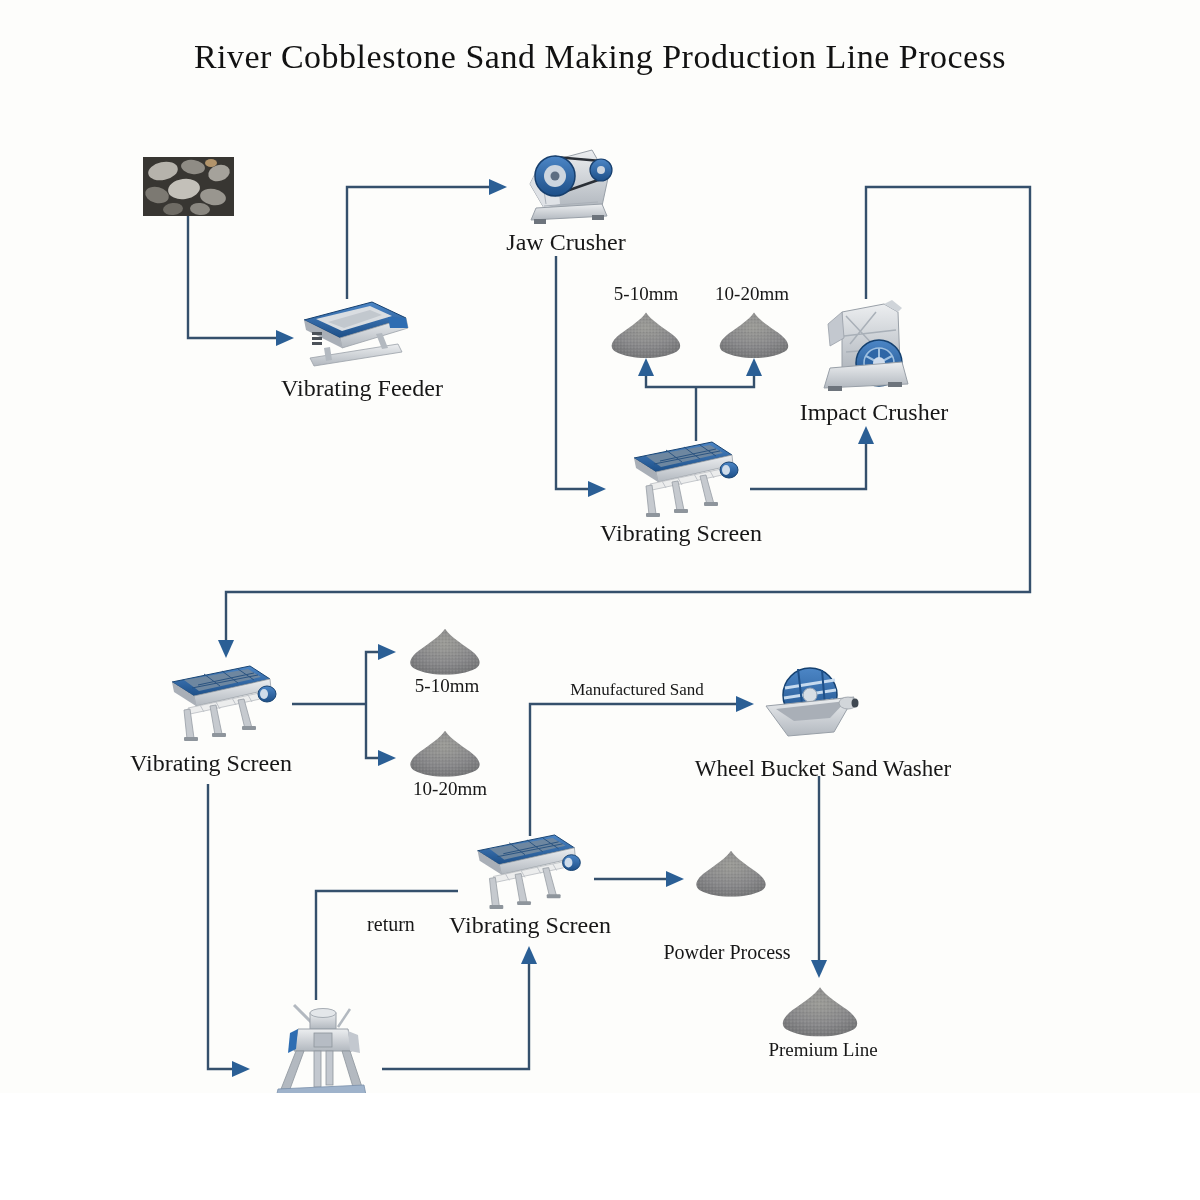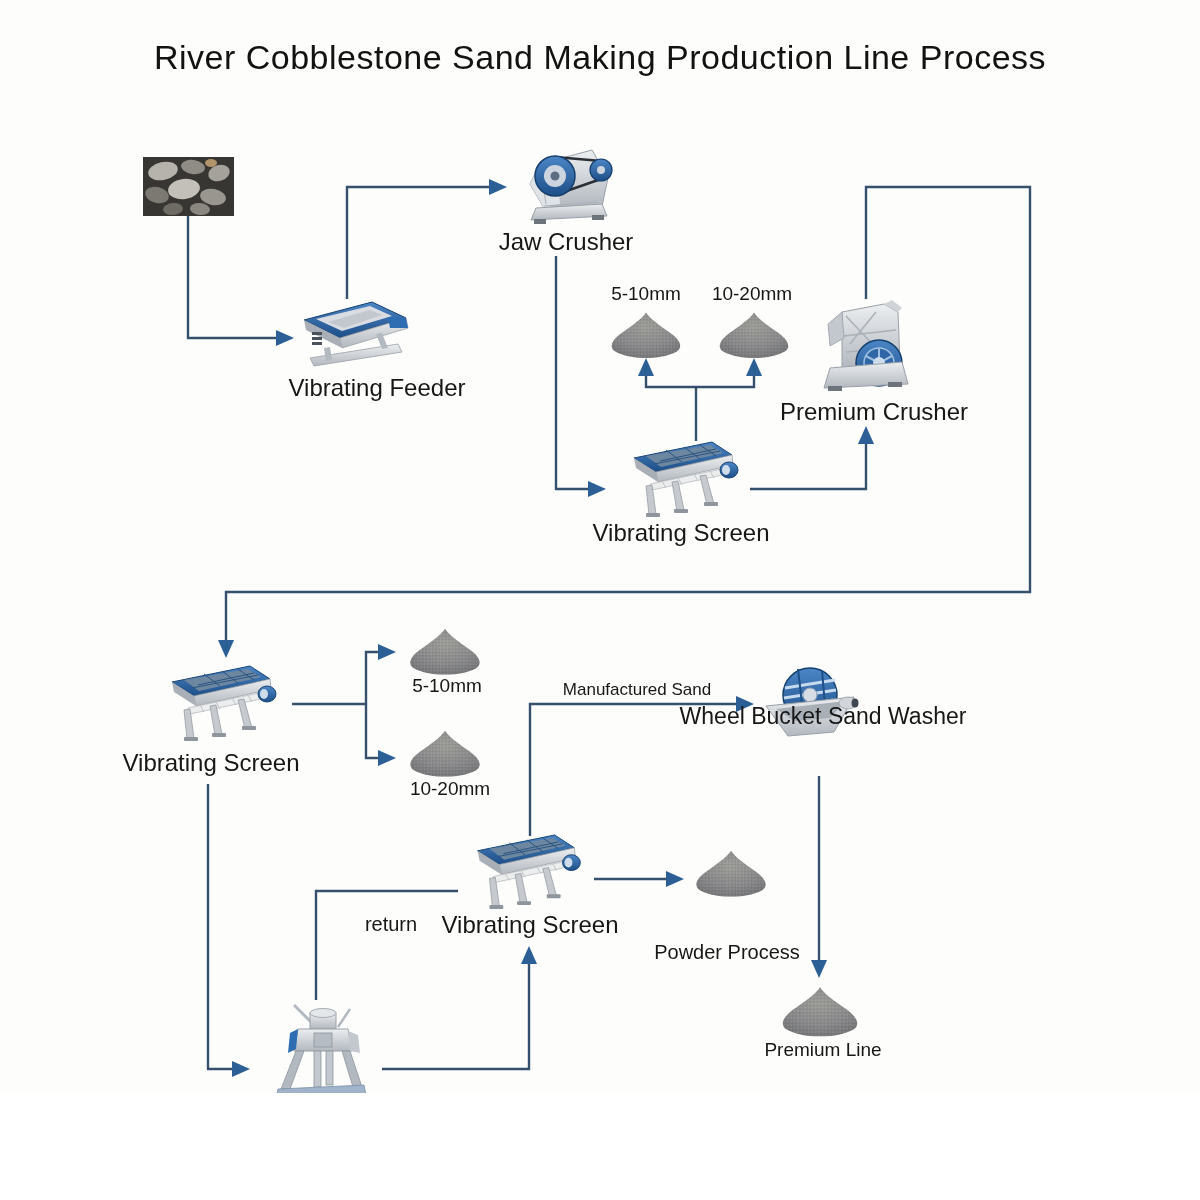--- a/index.html
+++ b/index.html
@@ -1,19 +1,19 @@
 <!DOCTYPE html>
 <html><head>
 <meta charset="utf-8">
 <style>
   html,body{margin:0;padding:0;background:#ffffff;}
   #canvas{
     position:relative;width:1200px;height:1093px;overflow:hidden;
     background:#fdfdfb;
-    font-family:Liberation Sans, sans-serif;
+    font-family:Liberation Serif, serif;
   }
   .title{
     position:absolute;left:600px;top:38px;transform:translateX(-50%);
     margin:0;font-size:34px;font-weight:400;letter-spacing:.5px;
     color:#121212;white-space:nowrap;
   }
   .connectors{position:absolute;left:0;top:0;pointer-events:none;}
   .connectors polyline{fill:none;stroke:#35506c;stroke-width:2.4;}
   .connectors polygon{fill:#2b5f95;stroke:none;}
   .machine,.pile{position:absolute;}
@@ -138,21 +138,21 @@
       <polygon points="6,22 42,40 44,50 8,32" fill="#a9afb7"></polygon>
       <polygon points="90,19 108,20 110,30 92,30" fill="#2e6db2"></polygon>
       <rect x="14" y="34" width="10" height="3" fill="#4c5259"></rect>
       <rect x="14" y="39" width="10" height="3" fill="#4c5259"></rect>
       <rect x="14" y="44" width="10" height="3" fill="#4c5259"></rect>
       <polygon points="12,60 100,46 104,54 16,68" fill="url(#metalA)" stroke="#9aa1a8" stroke-width="0.8"></polygon>
       <polygon points="26,50 32,49 34,62 28,63" fill="#b3b9c0"></polygon>
       <polygon points="78,36 84,35 90,50 84,51" fill="#b3b9c0"></polygon>
     </svg>
   </div>
-  <div class="label" style="left:377px;top:375px">Vibrating Feeder</div>
+  <div class="label" style="left:362px;top:375px">Vibrating Feeder</div>
 
   <div class="machine" style="left:510px;top:144px;width:112px;height:84px">
     <svg viewBox="0 0 112 84">
       <polygon points="30,20 82,6 98,34 92,62 34,64 20,40" fill="url(#metalA)" stroke="#99a0a8" stroke-width="1"></polygon>
       <polygon points="30,20 46,16 50,60 34,64 20,40" fill="#dfe2e6"></polygon>
       <path d="M34,62 L88,58 M30,20 L36,60" stroke="#aab0b8" stroke-width="1" fill="none"></path>
       <path d="M45,13 L91,17 M45,51 L91,35" stroke="#2a2f36" stroke-width="2.5" fill="none"></path>
       <circle cx="45" cy="32" r="20" fill="url(#blueA)" stroke="#173f6d" stroke-width="1.5"></circle>
       <circle cx="45" cy="32" r="11" fill="#ccd5df"></circle>
       <circle cx="45" cy="32" r="4.5" fill="#5d6e82"></circle>
@@ -180,21 +180,21 @@
       <polygon points="66,4 74,0 84,8 80,12" fill="#cfd4d9"></polygon>
       <circle cx="61" cy="63" r="23" fill="url(#blueA)" stroke="#14406f" stroke-width="1.5"></circle>
       <circle cx="61" cy="63" r="15" fill="#2e66a6" stroke="#9fc0e0" stroke-width="1.5"></circle>
       <path d="M61,48 L61,78 M48,56 L74,70 M48,70 L74,56" stroke="#9fc0e0" stroke-width="2" fill="none"></path>
       <circle cx="61" cy="63" r="6" fill="#cfdcec"></circle>
       <polygon points="12,68 84,62 90,84 6,88" fill="url(#metalA)" stroke="#99a0a8" stroke-width="1"></polygon>
       <rect x="10" y="86" width="14" height="5" fill="#6d747c"></rect>
       <rect x="70" y="82" width="14" height="5" fill="#6d747c"></rect>
     </svg>
   </div>
-  <div class="label" style="left:874px;top:399px">Premium Crusher</div>
+  <div class="label" style="left:874px;top:399px">Impact Crusher</div>
 
   <div class="label sm" style="left:646px;top:284px">5-10mm</div>
   <div class="pile" style="left:604px;top:311px;width:84px;height:47px">
     <svg viewBox="0 0 100 58">
         <use href="#pileSym"></use>
       </svg>
   </div>
   <div class="label sm" style="left:752px;top:284px">10-20mm</div>
   <div class="pile" style="left:712px;top:311px;width:84px;height:47px">
     <svg viewBox="0 0 100 58">
@@ -229,21 +229,21 @@
       <circle cx="50" cy="29" r="27" fill="url(#blueA)" stroke="#14406f" stroke-width="1.5"></circle>
       <path d="M25,22 L75,14 M24,32 L76,24 M27,42 L73,34 M34,50 L68,44" stroke="#c7dbef" stroke-width="3" fill="none"></path>
       <path d="M38,3 L44,55 M62,4 L66,52" stroke="#1d4f88" stroke-width="2" fill="none"></path>
       <circle cx="50" cy="29" r="7" fill="#d6dde4" stroke="#8fa0b4" stroke-width="1"></circle>
       <polygon points="6,40 94,31 74,66 28,70" fill="url(#metalA)" stroke="#99a0a8" stroke-width="1"></polygon>
       <polygon points="16,43 86,35 70,52 34,55" fill="#a9afb7"></polygon>
       <ellipse cx="88" cy="37" rx="9" ry="6" fill="#d2d6da" stroke="#9aa1a8" stroke-width="0.8"></ellipse>
       <ellipse cx="95" cy="37" rx="3.5" ry="4.5" fill="#3f4851"></ellipse>
     </svg>
   </div>
-  <div class="label md" style="left:823px;top:704px">Wheel Bucket Sand Washer</div>
+  <div class="label md" style="left:823px;top:756px">Wheel Bucket Sand Washer</div>
 
   <div class="label xxs" style="left:391px;top:869px">return</div>
 
   <div class="machine" style="left:469px;top:833px;width:114px;height:79px">
     <svg viewBox="0 0 114 80">
         <use href="#screenSym"></use>
       </svg>
   </div>
   <div class="label" style="left:530px;top:912px">Vibrating Screen</div>
 

